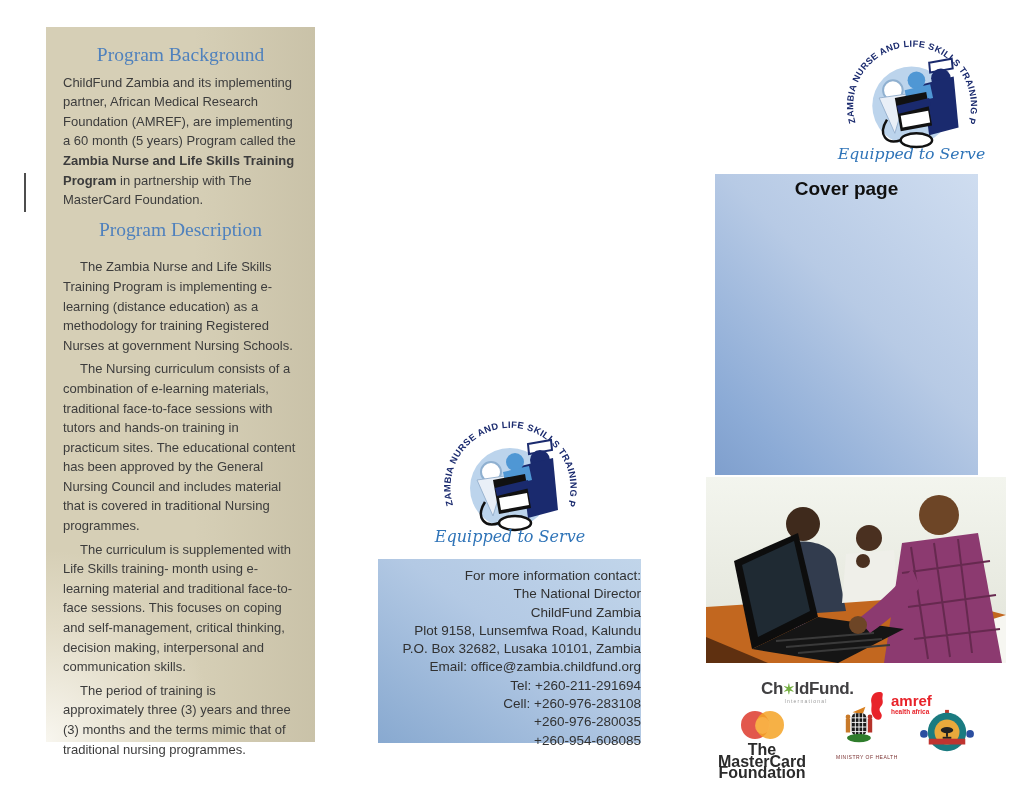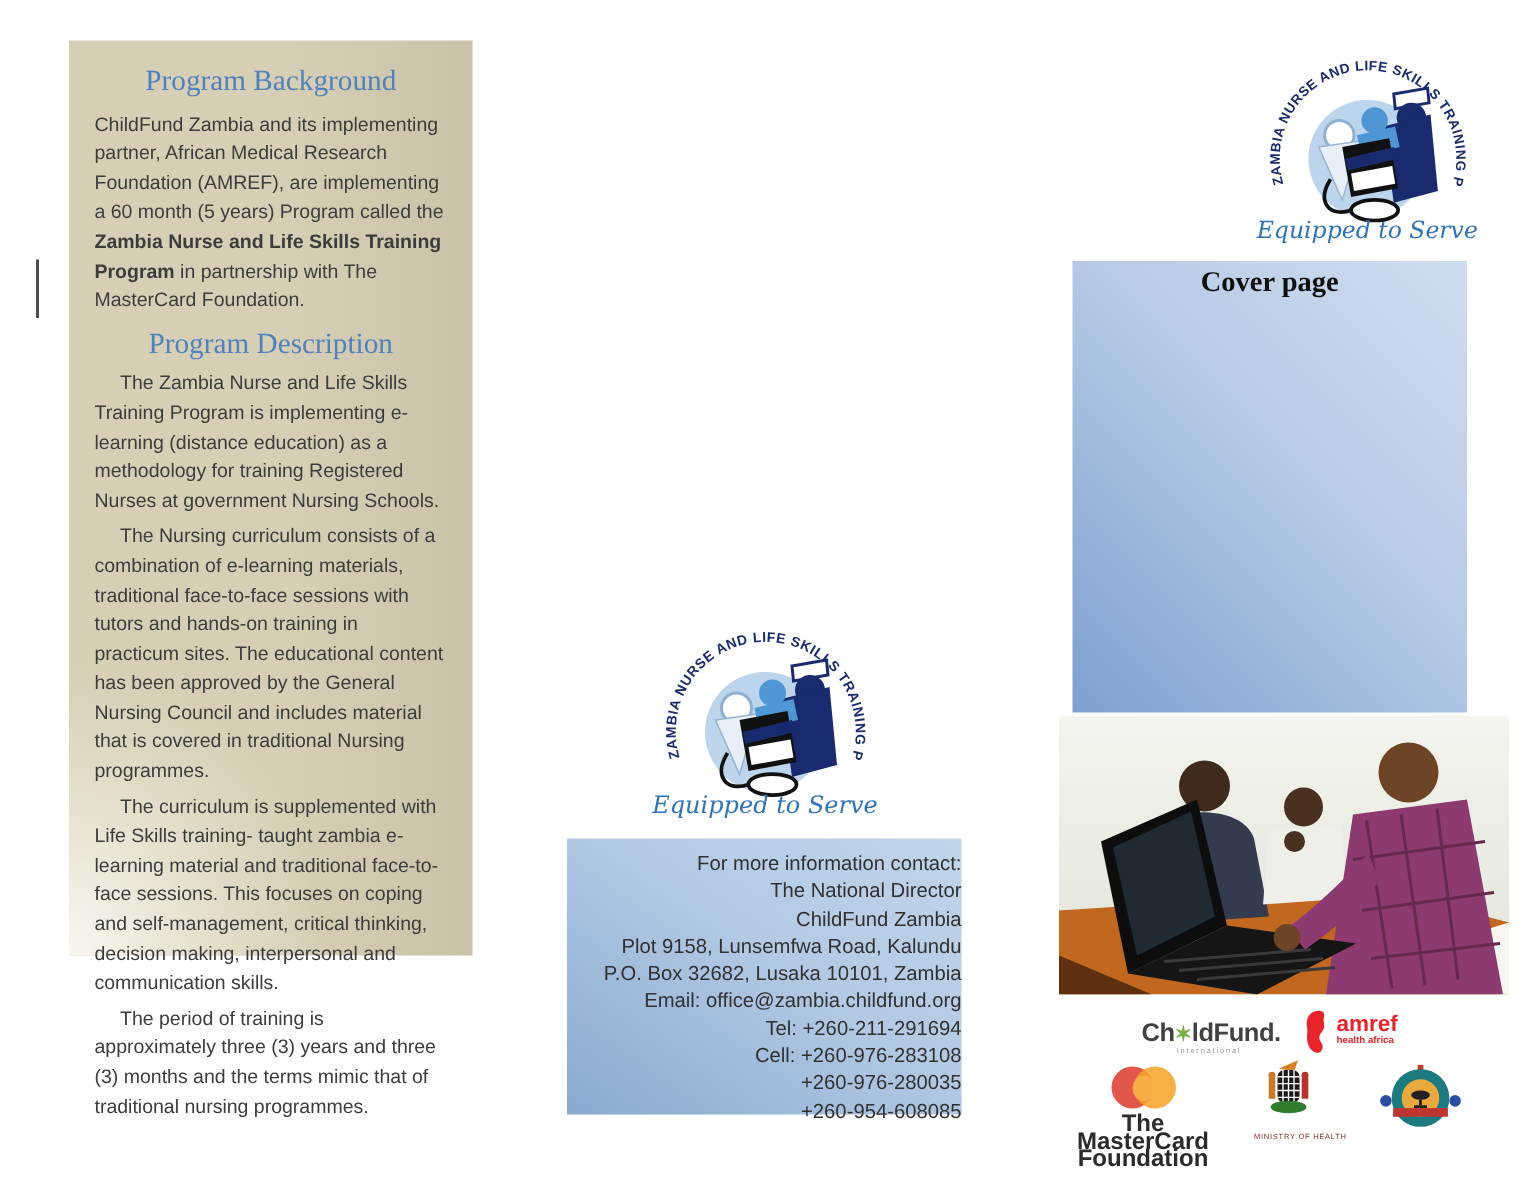--- a/index.html
+++ b/index.html
@@ -3,60 +3,60 @@
 <meta charset="utf-8">
 <style>
   html,body{margin:0;padding:0;background:#ffffff;}
   .page{position:relative;width:1024px;height:791px;background:#ffffff;overflow:hidden;
         font-family:"Liberation Sans",sans-serif;}
 
   
   .cursor-line{position:absolute;left:24px;top:173px;width:2px;height:39px;background:#4d4d4d;}
 
   
-  .left-panel{position:absolute;left:46px;top:27px;width:269px;height:610px;box-sizing:border-box;
+  .left-panel{position:absolute;left:46px;top:27px;width:269px;height:715px;box-sizing:border-box;
     padding:18px 13px 0 13px;color:#3c3c3c;font-size:13px;line-height:19.6px;
     background-color:#d6cfb6;
     background-image:
       linear-gradient(to right, rgba(255,255,255,0) 55%, rgba(110,100,70,0.12)),
       radial-gradient(210px 240px at 0% 100%, #f8f6ef 0%, #e3ddc9 48%, rgba(214,207,182,0) 80%);}
   .panel-heading{font-family:"Liberation Serif",serif;font-weight:normal;font-size:19.5px;
     color:#4f81bd;text-align:center;margin:0 0 8px 0;}
-  .panel-heading.second{margin-top:10px;margin-bottom:6px;}
+  .panel-heading.second{margin-top:10px;margin-bottom:18px;}
   .left-panel p{margin:4px;}
   .indent{text-indent:17px;}
 
   
   .logo-block{position:absolute;}
   .logo-mid{left:433px;top:410px;width:155px;height:138px;}
   .logo-cover{left:836px;top:26px;width:152px;height:142px;}
   .logo-block svg{width:100%;height:100%;display:block;}
 
   
   .contact-box{position:absolute;left:378px;top:559px;width:263px;height:184px;box-sizing:border-box;
     background:linear-gradient(to top right,#88a9d0 0%,#b3c9e4 55%,#c1d5ea 100%);
     text-align:right;font-size:13.5px;line-height:18.3px;color:#313131;padding-top:8px;}
 
   
   .cover-panel{position:absolute;left:715px;top:174px;width:263px;height:301px;box-sizing:border-box;
     background:linear-gradient(225deg,#cfddf0 0%,#b7cae5 45%,#8cabd6 85%,#7f9fcd 100%);}
   .cover-title{font-weight:bold;font-size:19px;color:#0f0f0f;text-align:center;padding-top:4px;
-    font-family:Liberation Serif, serif;}
+    font-family:Liberation Sans, sans-serif;}
 
   
   .photo{position:absolute;left:706px;top:477px;width:300px;height:186px;}
   .photo svg{width:100%;height:100%;display:block;}
 
   
   .childfund{position:absolute;left:761px;top:680px;width:90px;text-align:center;color:#414042;}
   .childfund .main{font-size:17px;font-weight:bold;letter-spacing:-0.3px;line-height:18px;}
   .childfund .fig{color:#76b043;font-size:14px;font-weight:bold;}
   .childfund .sub{font-size:5px;color:#9a9a9a;letter-spacing:1.2px;margin-top:0px;}
 
-  .amref{position:absolute;left:868px;top:673px;display:flex;align-items:flex-start;justify-content:center;}
+  .amref{position:absolute;left:868px;top:691px;display:flex;align-items:flex-start;justify-content:center;}
   .amref .africa{width:21px;height:31px;}
   .amref .texts{margin-left:2px;color:#e8232a;text-align:left;margin-top:3px;}
   .amref .name{font-size:15px;font-weight:bold;line-height:14px;}
   .amref .sub{font-size:6.5px;font-weight:bold;line-height:8px;}
 
   .mastercard{position:absolute;left:703px;top:710px;width:118px;text-align:center;}
   .mc-circles{position:relative;width:44px;height:30px;margin:0 auto;}
   .mc-c{position:absolute;top:1px;border-radius:50%;width:28px;height:28px;}
   .mc-red{left:1px;background:#e2574c;}
   .mc-orange{left:16px;background:#f4a428;opacity:.86;}
@@ -76,21 +76,21 @@
 <div class="page">
 
   <div class="cursor-line"></div>
 
   <div class="left-panel">
     <h1 class="panel-heading">Program Background</h1>
     <p><span>ChildFund Zambia and its implementing partner, African Medical Research Foundation (AMREF), are implementing a 60 month (5 years) Program called the </span><b>Zambia Nurse and Life Skills Training Program</b><span> in partnership with The MasterCard Foundation.</span></p>
     <h1 class="panel-heading second">Program Description</h1>
     <p class="indent">The Zambia Nurse and Life Skills Training Program is implementing e-learning (distance education) as a methodology for training Registered Nurses at government Nursing Schools.</p>
     <p class="indent">The Nursing curriculum consists of a combination of e-learning materials, traditional face-to-face sessions with tutors and hands-on training in practicum sites. The educational content has been approved by the General Nursing Council and includes material that is covered in traditional Nursing programmes.</p>
-    <p class="indent">The curriculum is supplemented with Life Skills training- taught zambia e-learning material and traditional face-to-face sessions.  This focuses on coping and self-management, critical thinking, decision making, interpersonal and communication skills.</p>
+    <p class="indent">The curriculum is supplemented with Life Skills training- month using e-learning material and traditional face-to-face sessions.  This focuses on coping and self-management, critical thinking, decision making, interpersonal and communication skills.</p>
     <p class="indent">The period of training is approximately three (3) years and three (3) months and the terms mimic that of traditional nursing programmes.</p>
   </div>
 
   <div class="logo-block logo-mid">
     <svg viewBox="0 0 155 138">
       <defs>
           <path id="arcA" d="M 20,95 A 60,60 0 1 1 135,95" fill="none"></path>
         </defs>
       <circle cx="77" cy="78" r="40" fill="#bcd4ec"></circle>
       <text font-size="9.3" font-weight="bold" fill="#1a2a6e" letter-spacing="0.4" font-family="Liberation Sans, sans-serif">

